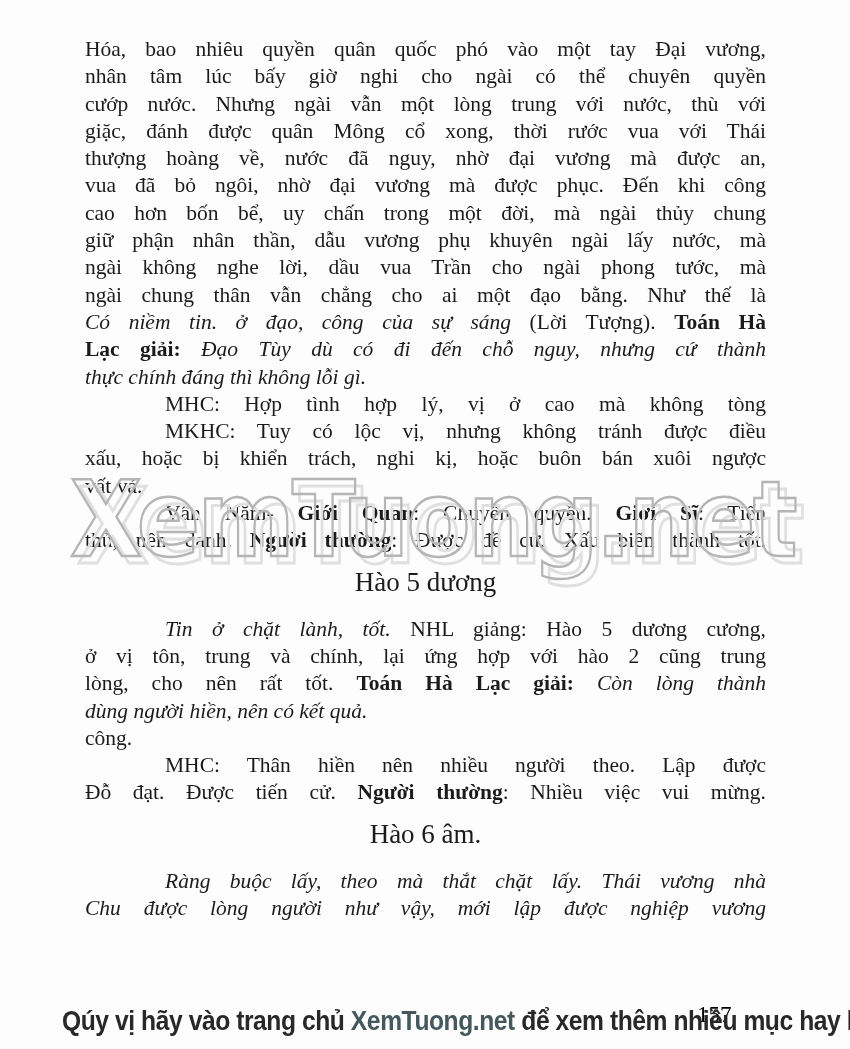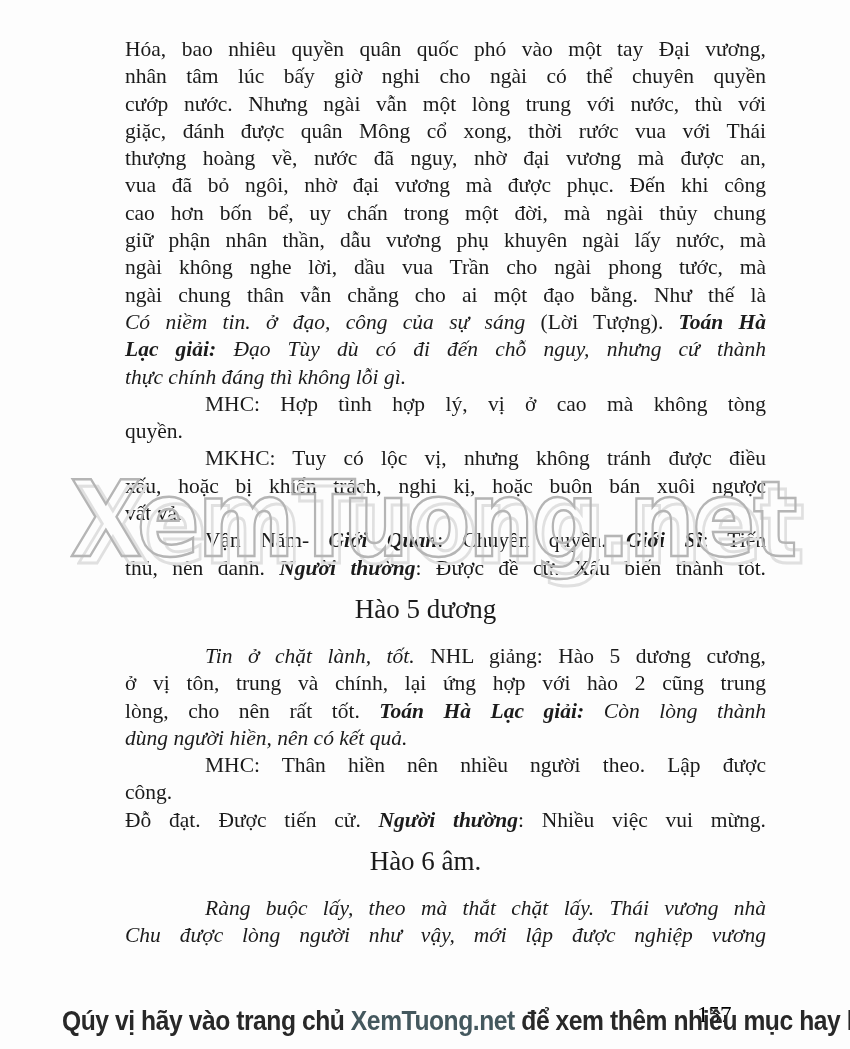--- a/index.html
+++ b/index.html
@@ -17,25 +17,24 @@
     font-size:21.5px;
     line-height:27.3px;
     color:#1b1b1b;
     z-index:1;
   }
   .bline{
     text-align:justify;
     text-align-last:justify;
     text-justify:inter-word;
     white-space:normal;
-    margin-left:40px;
   }
   .bline.left{text-align-last:left;}
   .bline.indent{text-indent:80px;}
-  .b{font-weight:bold;font-style:italic;}
+  .b{font-weight:bold;}
   .i{font-style:italic;}
   .heading{
     font-weight:normal;
     text-align:center;
     text-align-last:center;
     font-size:27px;
     line-height:30px;
     margin:12px 0 19px 0;
   }
   
@@ -100,33 +99,32 @@
       <div class="bline"><span class="">thượng hoàng về, nước đã nguy, nhờ đại vương mà được an,</span></div>
       <div class="bline"><span class="">vua đã bỏ ngôi, nhờ đại vương mà được phục. Đến khi công</span></div>
       <div class="bline"><span class="">cao hơn bốn bể, uy chấn trong một đời, mà ngài thủy chung</span></div>
       <div class="bline"><span class="">giữ phận nhân thần, dẫu vương phụ khuyên ngài lấy nước, mà</span></div>
       <div class="bline"><span class="">ngài không nghe lời, dầu vua Trần cho ngài phong tước, mà</span></div>
       <div class="bline"><span class="">ngài chung thân vẫn chẳng cho ai một đạo bằng. Như thế là</span></div>
       <div class="bline"><span class=" i">Có niềm tin. ở đạo, công của sự sáng</span><span class=""> (Lời Tượng). </span><span class="b">Toán Hà</span></div>
       <div class="bline"><span class="b">Lạc giải: </span><span class=" i">Đạo Tùy dù có đi đến chỗ nguy, nhưng cứ thành</span></div>
       <div class="bline left"><span class=" i">thực chính đáng thì không lỗi gì.</span></div>
       <div class="bline indent"><span class="">MHC: Hợp tình hợp lý, vị ở cao mà không tòng</span></div>
-      <div class="bline left"><span class="">quyền.</span></div>
       <div class="bline indent"><span class="">MKHC: Tuy có lộc vị, nhưng không tránh được điều</span></div>
       <div class="bline"><span class="">xấu, hoặc bị khiển trách, nghi kị, hoặc buôn bán xuôi ngược</span></div>
       <div class="bline left"><span class="">vất vả.</span></div>
       <div class="bline indent"><span class="">Vận Năm- </span><span class="b">Giới Quan</span><span class="">: Chuyên quyền. </span><span class="b">Giới Sĩ</span><span class="">: Tiến</span></div>
       <div class="bline"><span class="">thủ, nên danh. </span><span class="b">Người thường</span><span class="">: Được đề cử. Xấu biến thành tốt.</span></div>
       <div class="heading">Hào 5 dương</div>
       <div class="bline indent"><span class=" i">Tin ở chặt lành, tốt. </span><span class="">NHL giảng: Hào 5 dương cương,</span></div>
       <div class="bline"><span class="">ở vị tôn, trung và chính, lại ứng hợp với hào 2 cũng trung</span></div>
       <div class="bline"><span class="">lòng, cho nên rất tốt. </span><span class="b">Toán Hà Lạc giải: </span><span class=" i">Còn lòng thành</span></div>
       <div class="bline left"><span class=" i">dùng người hiền, nên có kết quả.</span></div>
+      <div class="bline left"><span class="">công.</span></div>
       <div class="bline indent"><span class="">MHC: Thân hiền nên nhiều người theo. Lập được</span></div>
-      <div class="bline left"><span class="">công.</span></div>
       <div class="bline"><span class="">Đỗ đạt. Được tiến cử. </span><span class="b">Người thường</span><span class="">: Nhiều việc vui mừng.</span></div>
       <div class="heading">Hào 6 âm.</div>
       <div class="bline indent"><span class=" i">Ràng buộc lấy, theo mà thắt chặt lấy. Thái vương nhà</span></div>
       <div class="bline"><span class=" i">Chu được lòng người như vậy, mới lập được nghiệp vương</span></div>
     </div>
 
   <div class="wm back" aria-hidden="true">XemTuong.net</div>
   <div class="wm front" aria-hidden="true">XemTuong.net</div>
 
   <div id="pagenum">157</div>

